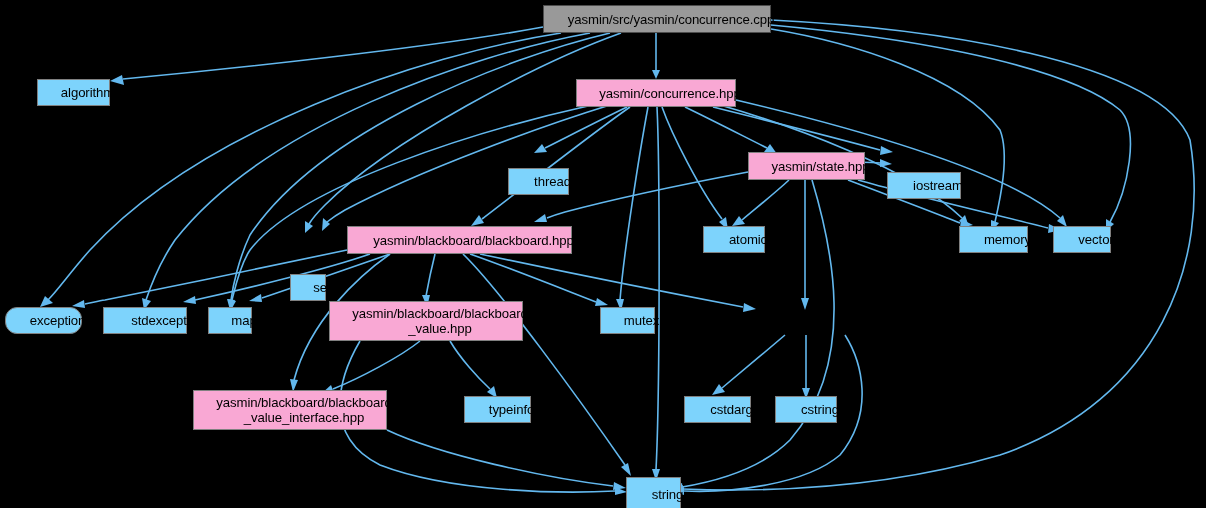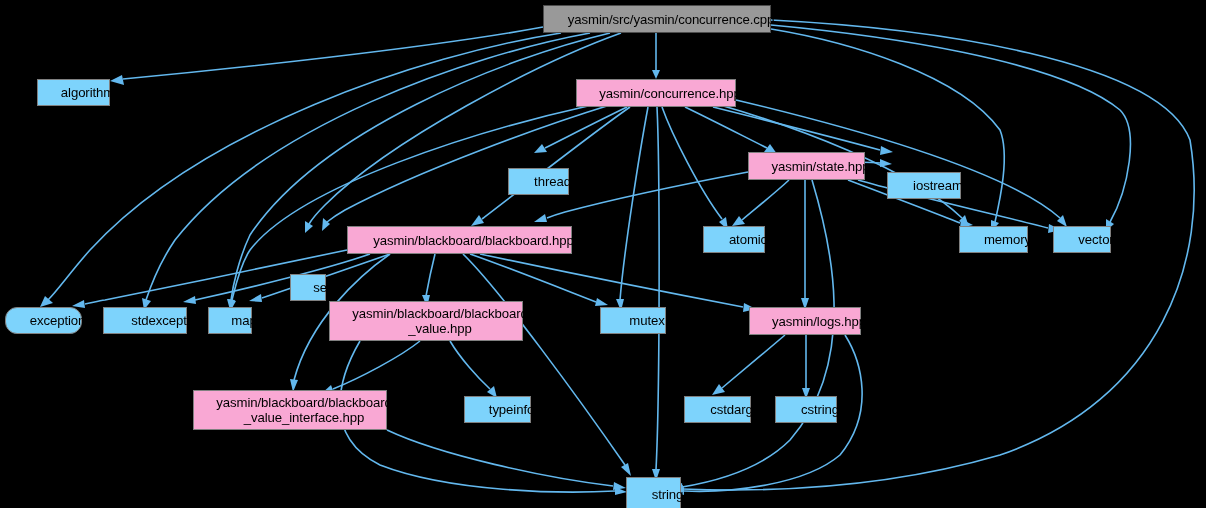--- a/index.html
+++ b/index.html
@@ -201,21 +201,20 @@
   <div class="node sys" style="left:290px; top:226px; width:36px; height:27px;margin-top:48px;">set</div>
   <div class="node hdr" style="left:347px; top:226px; width:225px; height:28px;">yasmin/blackboard/blackboard.hpp</div>
   <div class="node sys" style="left:703px; top:226px; width:62px; height:27px;">atomic</div>
   <div class="node sys" style="left:959px; top:226px; width:69px; height:27px;">memory</div>
   <div class="node sys" style="left:1053px; top:226px; width:58px; height:27px;">vector</div>
   <div class="node sys" style="left:5px; top:307px; width:77px; height:27px;border-radius:12px;">exception</div>
   <div class="node sys" style="left:103px; top:307px; width:84px; height:27px;">stdexcept</div>
   <div class="node sys" style="left:208px; top:307px; width:44px; height:27px;">map</div>
   <div class="node hdr" style="left:329px; top:301px; width:194px; height:40px;">yasmin/blackboard/blackboard
 _value.hpp</div>
-  <div class="node sys" style="left:600px; top:307px; width:66px; height:27px;">mutex</div>
-  <div class="node hdr" style="left:749px; top:307px; width:112px; height:28px;">yasmin/logs.hpp</div>
+  <div class="node sys" style="left:600px; top:307px; width:55px; height:27px;">mutex</div>
   <div class="node hdr" style="left:193px; top:390px; width:194px; height:40px;">yasmin/blackboard/blackboard
 _value_interface.hpp</div>
   <div class="node sys" style="left:464px; top:396px; width:67px; height:27px;">typeinfo</div>
   <div class="node sys" style="left:684px; top:396px; width:67px; height:27px;">cstdarg</div>
   <div class="node sys" style="left:775px; top:396px; width:62px; height:27px;">cstring</div>
   <div class="node sys" style="left:626px; top:477px; width:55px; height:35px;">string</div>
 </div>
 
 </body></html>

